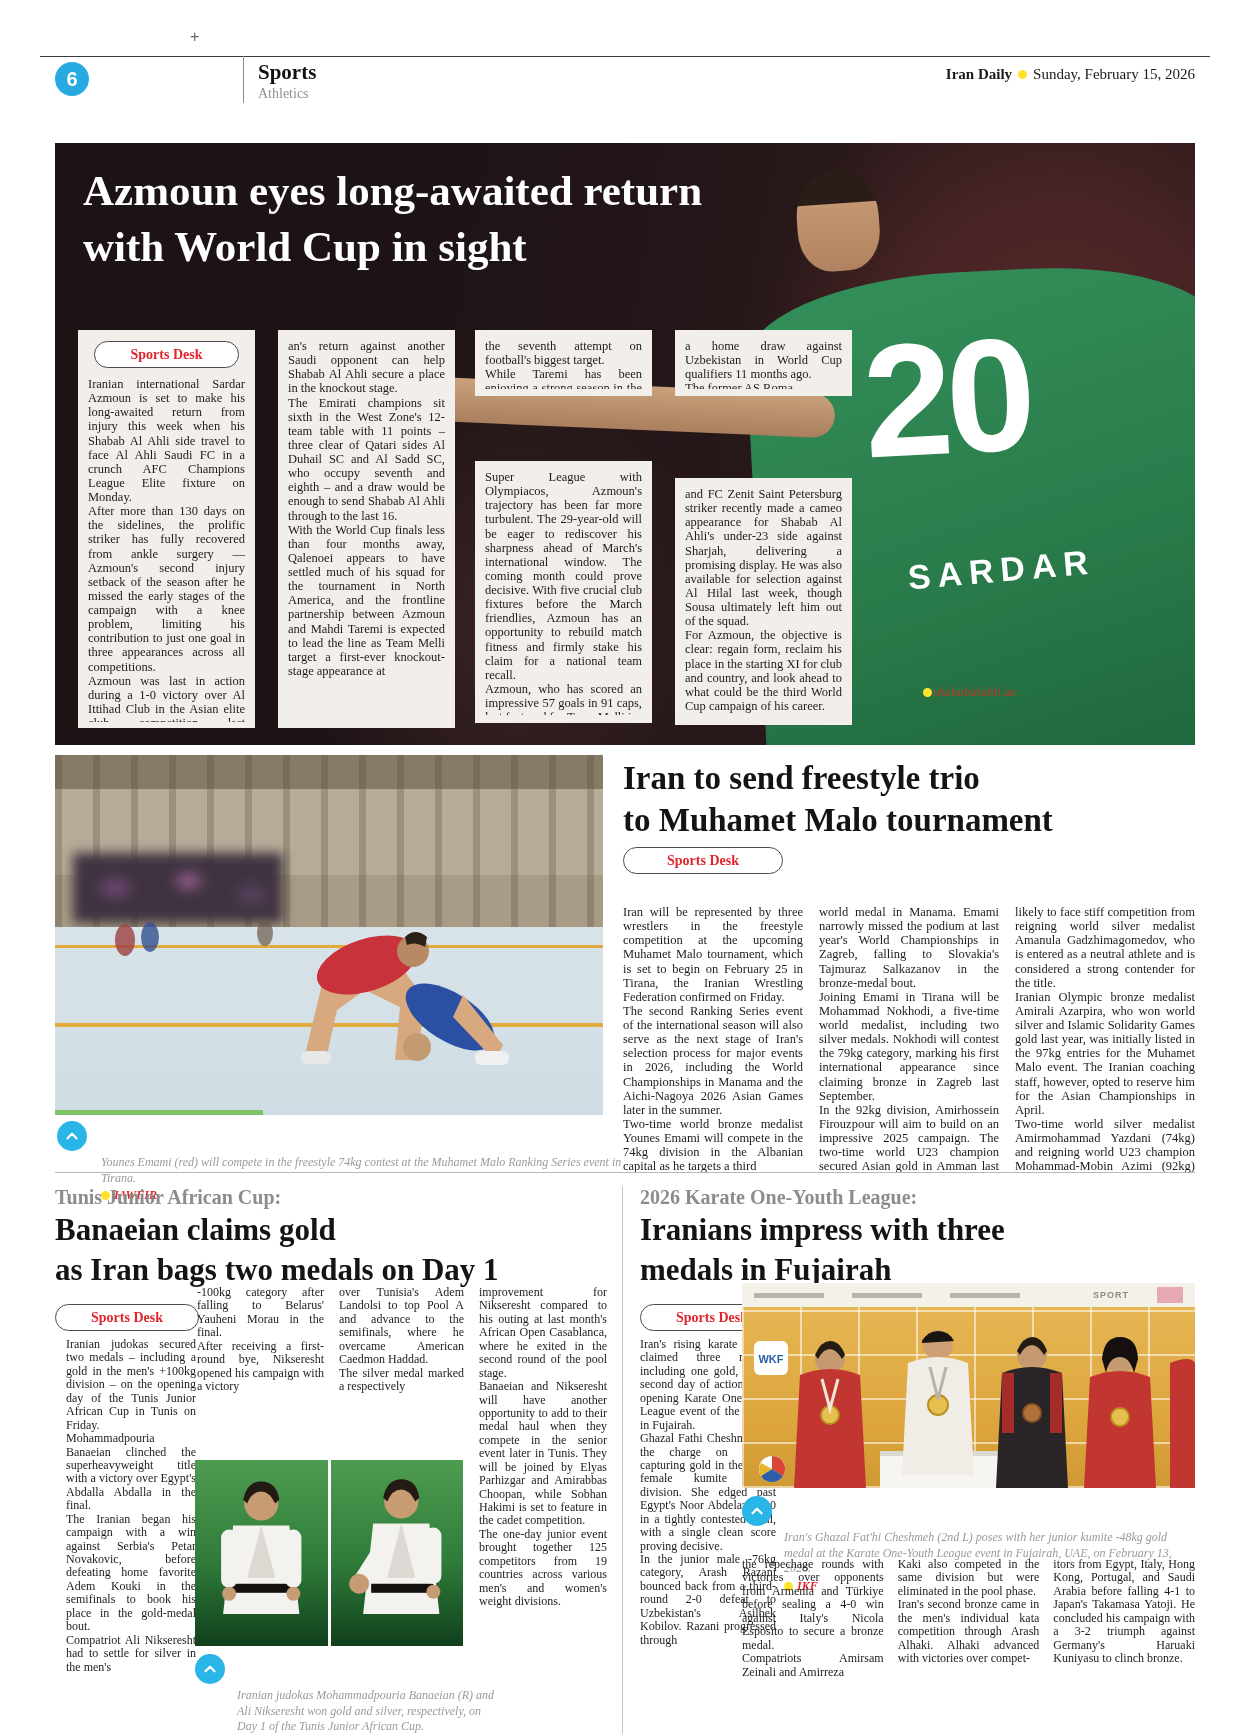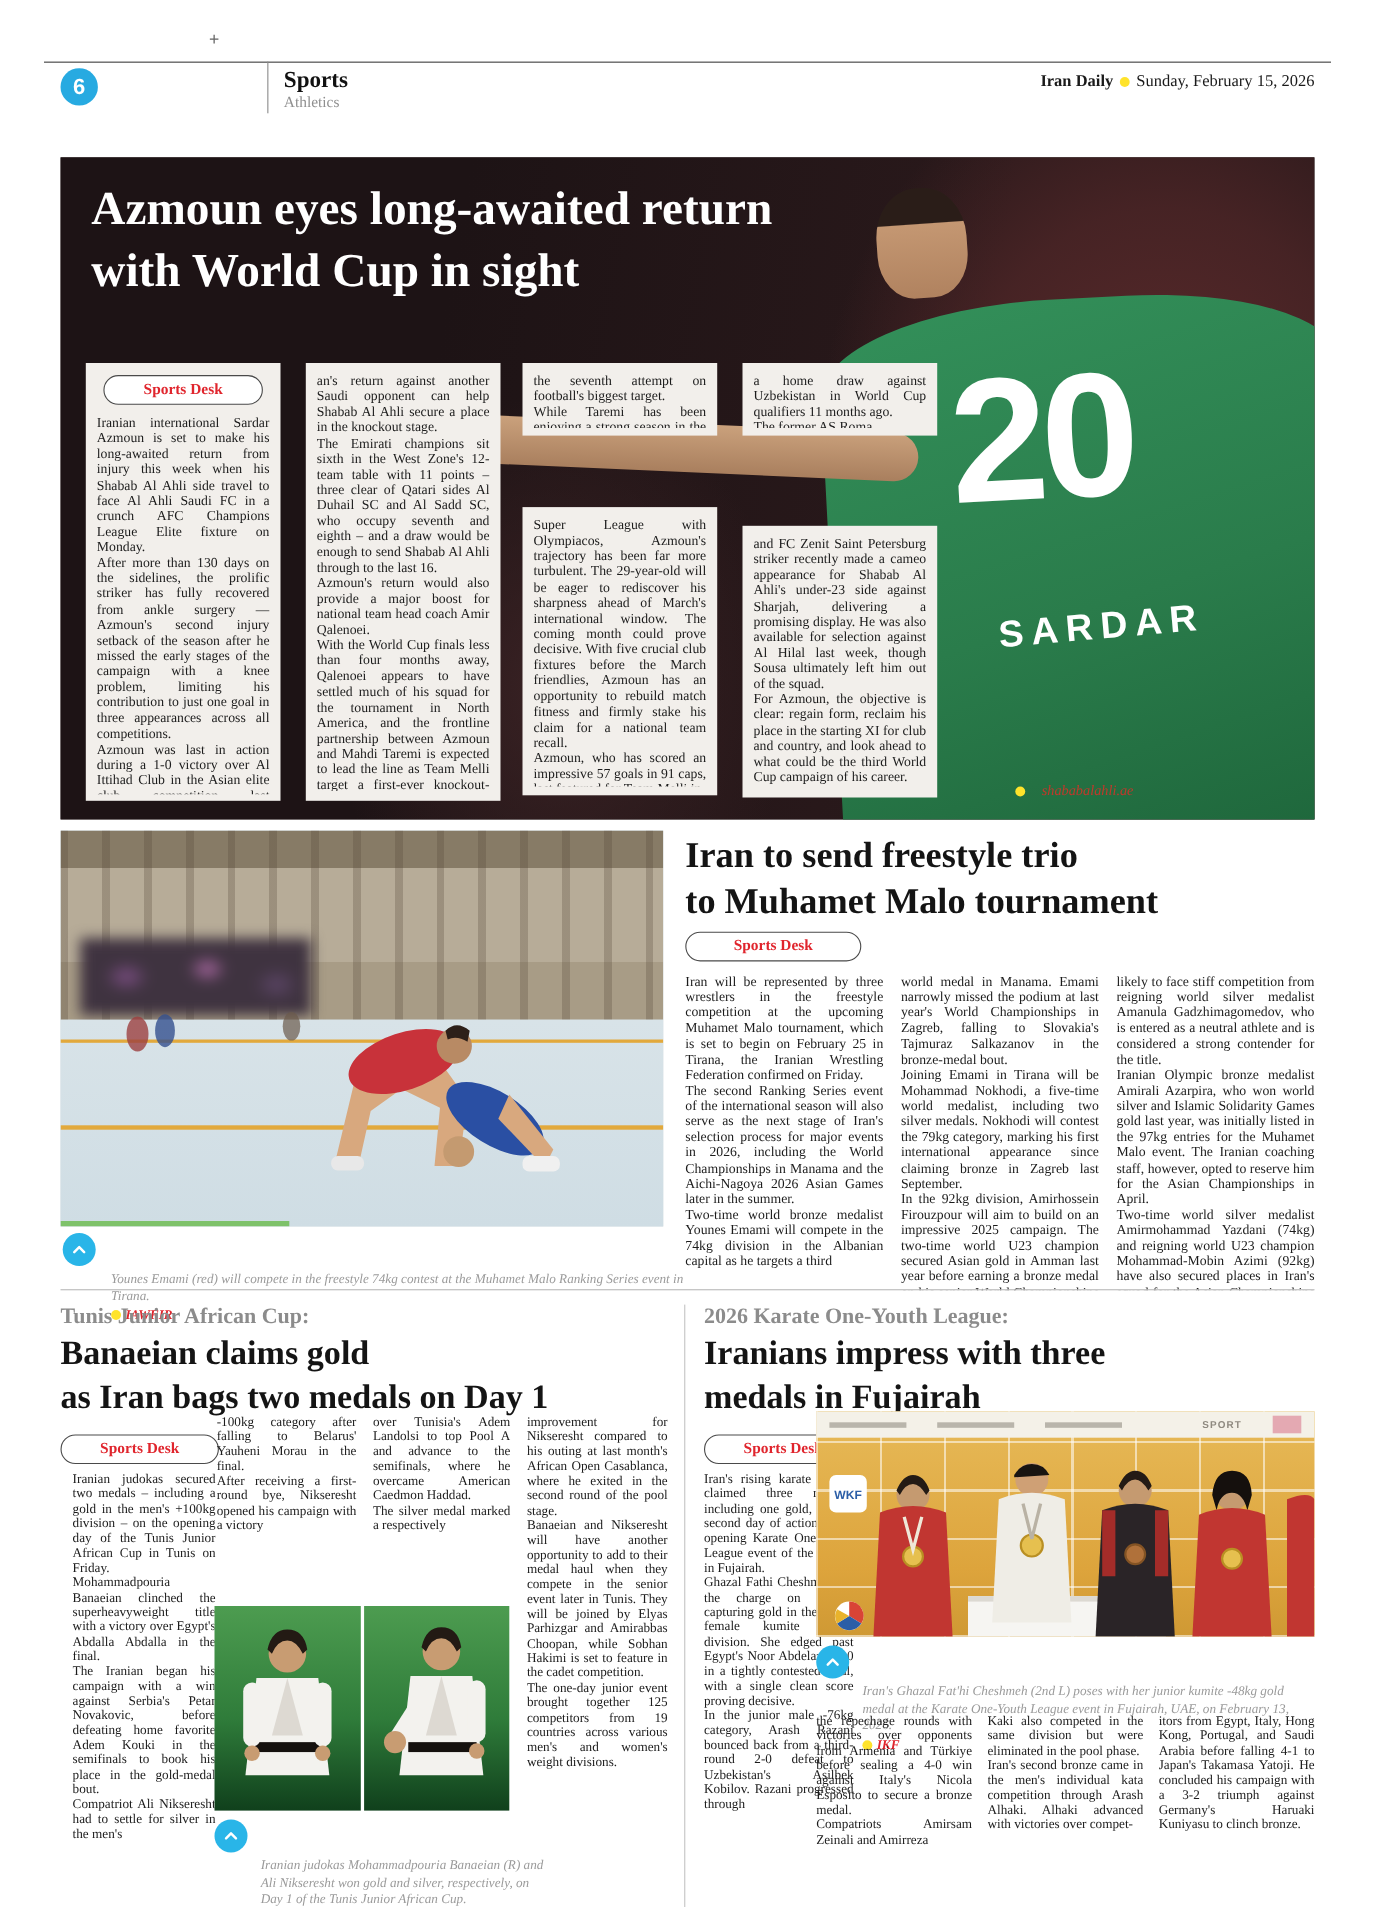--- a/index.html
+++ b/index.html
@@ -41,21 +41,21 @@
   .arm{left:350px;top:242px;width:430px;height:44px;border-radius:26px;z-index:2;transform:rotate(2.5deg);
        background:linear-gradient(180deg,#caa17c,#a97f5e);}
   .hand{left:338px;top:246px;width:46px;height:34px;border-radius:50% 40% 40% 50%;background:#c79e79;z-index:2;transform:rotate(-14deg);}
   .jersey{left:700px;top:128px;width:470px;height:500px;z-index:2;transform:rotate(-3deg);
           background:linear-gradient(165deg,#33905a 0%,#2a7c4b 55%,#1e663b 100%);
           border-radius:45% 40% 0 0/16% 13% 0 0;}
   .j-num{position:absolute;left:115px;top:45px;color:#fff;font:bold 160px/1 "Liberation Sans",sans-serif;letter-spacing:-6px;}
   .j-name{position:absolute;left:150px;top:280px;color:#fff;font:bold 34px "Liberation Sans",sans-serif;letter-spacing:7px;transform:rotate(-2deg);}
   .m-head{left:742px;top:28px;width:82px;height:100px;z-index:2;border-radius:46% 46% 40% 40%;
           background:linear-gradient(180deg,#2a1d18 0%,#2a1d18 32%,#c49772 33%,#b0825f 100%);transform:rotate(-4deg);}
-  .m-credit{left:868px;top:568px;z-index:5;display:flex;align-items:center;gap:15px;
+  .m-credit{left:868px;top:541px;z-index:5;display:flex;align-items:center;gap:1px;
             font:italic 13px "Liberation Serif",serif;color:#c0392b;}
   
   .wrest{left:55px;top:755px;width:1140px;height:418px;}
   .w-photo{left:0;top:0;width:548px;height:360px;overflow:hidden;background:#cdd9df;}
   .w-wall{position:absolute;left:0;top:0;width:100%;height:172px;
           background:repeating-linear-gradient(90deg,rgba(84,70,55,.28) 0 7px,rgba(0,0,0,0) 7px 38px),
                      linear-gradient(180deg,#877b66 0 34px,#b7ac98 34px 120px,#a89c86 120px 100%);}
   .w-crowd{position:absolute;left:18px;top:98px;width:210px;height:70px;filter:blur(6px);
            background:radial-gradient(30px 20px at 20% 50%,#7e4f86,transparent 70%),
                       radial-gradient(26px 18px at 55% 40%,#b06ba8,transparent 70%),
@@ -96,21 +96,21 @@
   
   .narrow{font-size:12px;line-height:1.12;}
   .j-col1{left:11px;top:152px;width:130px;height:396px;}
   .j-col2{left:142px;top:100px;width:127px;height:170px;}
   .j-col3{left:284px;top:100px;width:125px;height:170px;}
   .j-col4{left:424px;top:100px;width:128px;height:448px;}
   
   .w-headline{left:568px;top:2px;font-size:33px;}
   .w-pill{left:568px;top:92px;width:158px;}
   .w-cols{left:568px;top:130px;width:572px;height:288px;display:flex;gap:16px;}
-  .w-cols .body{flex:1;}
+  .w-cols .body{flex:1;margin-top:20px;}
 </style>
 </head>
 <body>
 
 <div id="page">
 
   <div class="abs crop-mark">+</div>
   <div class="abs top-rule"></div>
   <div class="abs page-badge">6</div>
   <div class="abs hdr-vline"></div>
@@ -140,21 +140,20 @@
       <div class="body" style="height:345px;">
           <p>Iranian international Sardar Azmoun is set to make his long-awaited return from injury this week when his Shabab Al Ahli side travel to face Al Ahli Saudi FC in a crunch AFC Champions League Elite fixture on Monday.</p>
           <p>After more than 130 days on the sidelines, the prolific striker has fully recovered from ankle surgery — Azmoun's second injury setback of the season after he missed the early stages of the campaign with a knee problem, limiting his contribution to just one goal in three appearances across all competitions.</p>
           <p>Azmoun was last in action during a 1-0 victory over Al Ittihad Club in the Asian elite club competition last September, and Portuguese head coach Paulo Sousa will hope the Irani-</p>
         </div>
     </div>
     <div class="abs m-box" style="left:223px;top:187px;width:177px;height:398px;">
       <div class="body" style="height:380px;">
           <p>an's return against another Saudi opponent can help Shabab Al Ahli secure a place in the knockout stage.</p>
           <p>The Emirati champions sit sixth in the West Zone's 12-team table with 11 points – three clear of Qatari sides Al Duhail SC and Al Sadd SC, who occupy seventh and eighth – and a draw would be enough to send Shabab Al Ahli through to the last 16.</p>
-          <p>Azmoun's return would also provide a major boost for national team head coach Amir Qalenoei.</p>
           <p>With the World Cup finals less than four months away, Qalenoei appears to have settled much of his squad for the tournament in North America, and the frontline partnership between Azmoun and Mahdi Taremi is expected to lead the line as Team Melli target a first-ever knockout-stage appearance at</p>
         </div>
     </div>
     <div class="abs m-box" style="left:420px;top:187px;width:177px;height:66px;">
       <div class="body" style="height:50px;">
           <p>the seventh attempt on football's biggest target.</p>
           <p>While Taremi has been enjoying a strong season in the Greek</p>
         </div>
     </div>
     <div class="abs m-box" style="left:420px;top:318px;width:177px;height:262px;">

